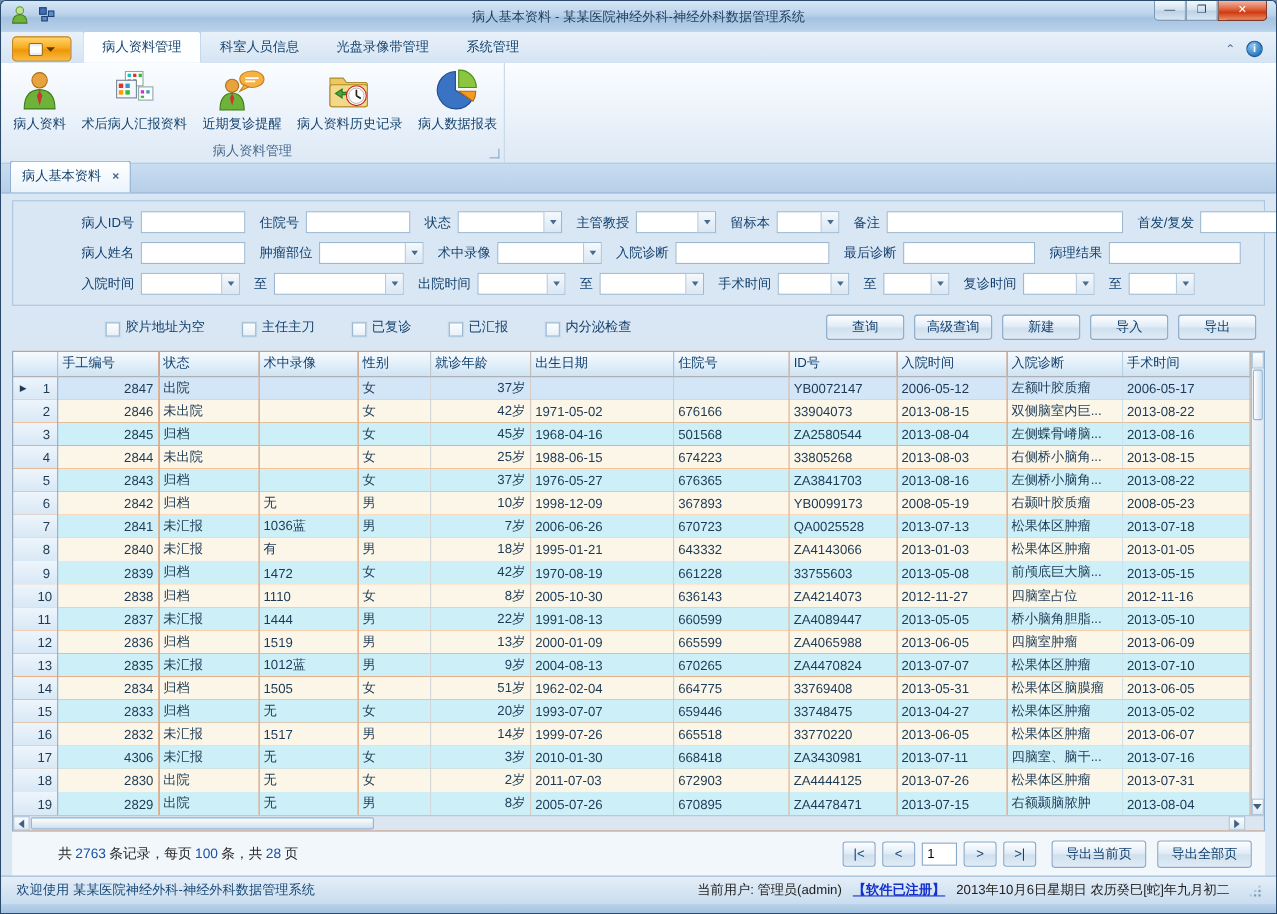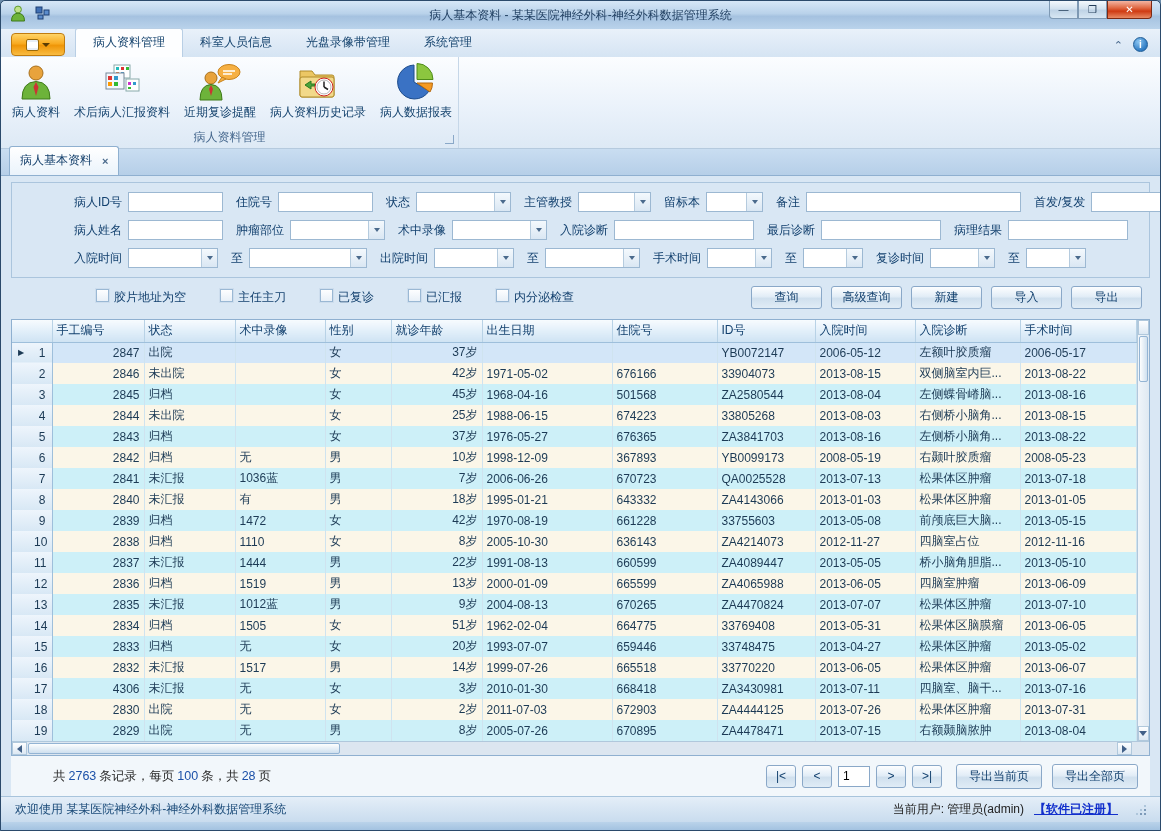--- a/index.html
+++ b/index.html
@@ -68,21 +68,21 @@
   .flabel { font-size:12px; color:#12406e; margin-right:6px; white-space:nowrap; }
   .ftext { height:20px; border:1px solid #9cb8d2; background:#fff; font-size:12px; padding:0 3px; }
   .fcombo { height:20px; border:1px solid #9cb8d2; background:#fff; display:flex; cursor:pointer; }
   .fc-input { flex:1; }
   .fc-btn { width:16px; background:linear-gradient(#f4f9fd,#dae7f3); border-left:1px solid #b5cbde;
             display:flex; align-items:center; justify-content:center; }
   .darr { width:0; height:0; border-left:3.5px solid transparent; border-right:3.5px solid transparent;
           border-top:4px solid #4a6a8c; }
 
   .crow { height:38px; display:flex; align-items:center; padding:0 8px 0 85px; }
-  .cbx { display:flex; align-items:flex-start; margin-right:34px; cursor:pointer; }
+  .cbx { display:flex; align-items:flex-end; margin-right:34px; cursor:pointer; }
   .cbox { width:13px; height:13px; border:1px solid #9ab8d4; background:linear-gradient(#fdfeff,#e8f0f8);
           box-shadow:0 0 0 1px #cddded; margin-right:5px; }
   .clabel { font-size:12px; color:#12406e; }
   .abtns { margin-left:auto; display:flex; gap:9px; }
   .abtn { height:23px; min-width:71px; padding:0 10px; font-size:12px; color:#12406e; cursor:pointer;
           border:1px solid #8aa8c8; border-radius:3px; font-family:inherit;
           background:linear-gradient(#fdfeff,#e2edf7 45%,#d0e0ee 55%,#e0ecf6); }
 
   
   .grid { margin-top:3px; border:1px solid #8fb0d0; background:#f97316; }
@@ -826,17 +826,18 @@
         <button class="ebtn">导出全部页</button>
       </div>
     </div>
   </div>
 
   <div class="statusbar">
     <span>欢迎使用 某某医院神经外科-神经外科数据管理系统</span>
     <div class="sb-right">
       <span>当前用户: 管理员(admin)</span>
       <span class="reg">【软件已注册】</span>
+      <span>2013年10月6日星期日 农历癸巳[蛇]年九月初二</span>
       <span class="grip"></span>
     </div>
   </div>
   <div class="bottomedge"></div>
 </div>
 
 </body></html>

